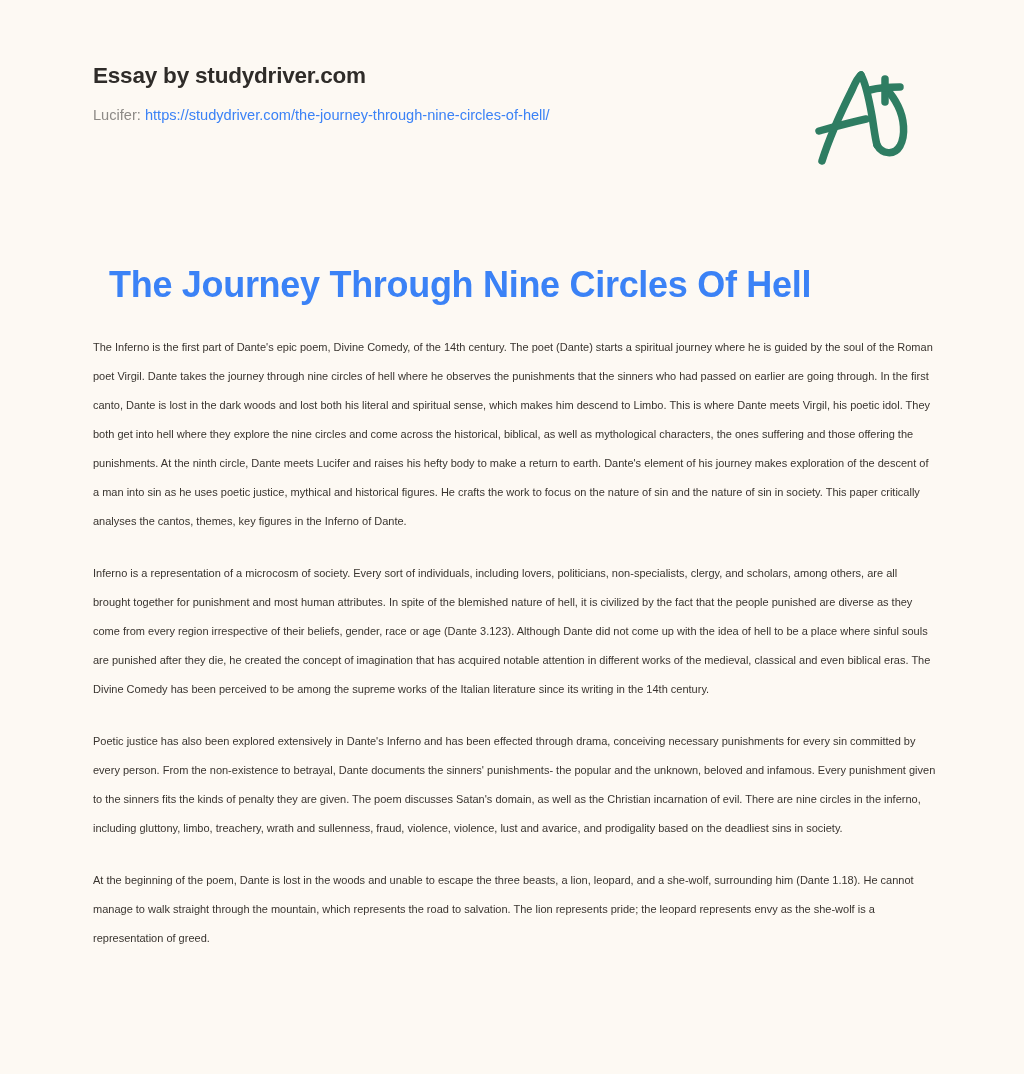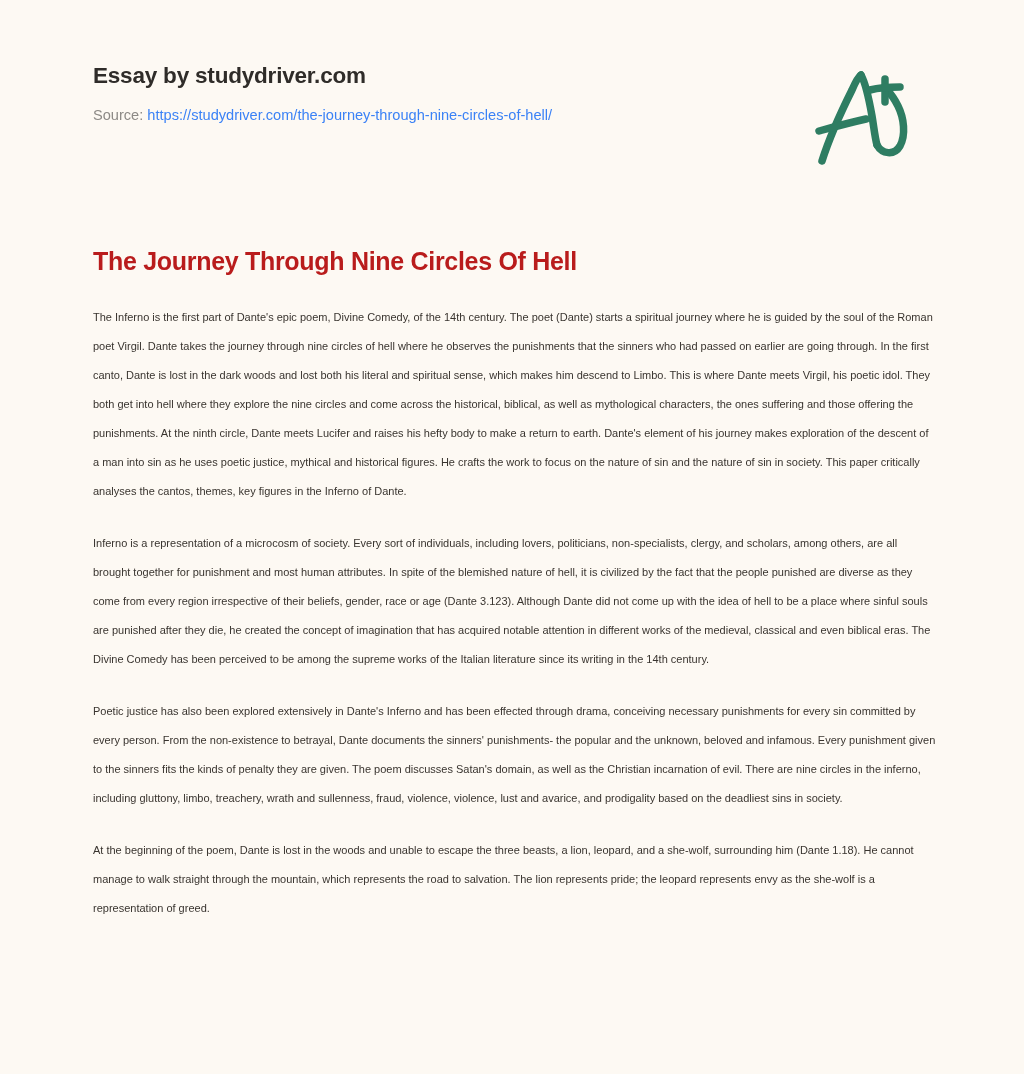--- a/index.html
+++ b/index.html
@@ -74,25 +74,25 @@
 
   
   .article {
     position: absolute;
     left: 93px;
     top: 246px;
     width: 843px;
   }
 
   .article-title {
-    margin: 0;
-    font-size: 25px;
+    margin: 16px;
+    font-size: 36px;
     font-weight: bold;
     letter-spacing: -0.3px;
-    color: #b91c1c;
+    color: #3b82f6;
     line-height: 1.25;
   }
 
   .article-body {
     margin-top: 26px;
   }
 
   .article-body p {
     margin: 0 0 23px 0;
     font-size: 11px;
@@ -107,21 +107,21 @@
 <body>
 
 <div class="page">
 
   <div class="header">
 
     <div class="brand-block">
       <div class="brand-title">Essay by studydriver.com</div>
 
       <div class="source-line">
-        <span>Source: </span><a class="source-url" href="#">https://studydriver.com/the-journey-through-nine-circles-of-hell/</a>
+        <span>Lucifer: </span><a class="source-url" href="#">https://studydriver.com/the-journey-through-nine-circles-of-hell/</a>
       </div>
     </div>
 
     <div class="logo">
       <svg viewBox="0 0 110 104" xmlns="http://www.w3.org/2000/svg">
         <g fill="none" stroke="#2e7d62" stroke-width="7.5" stroke-linecap="round" stroke-linejoin="round">
 
           <path d="M16 95 C 22 76, 34 48, 46 24 C 49 17, 52 11, 55 9"></path>
 
           <path d="M55 9 C 59 16, 63 33, 66 50 C 68 62, 69 72, 71 79"></path>

